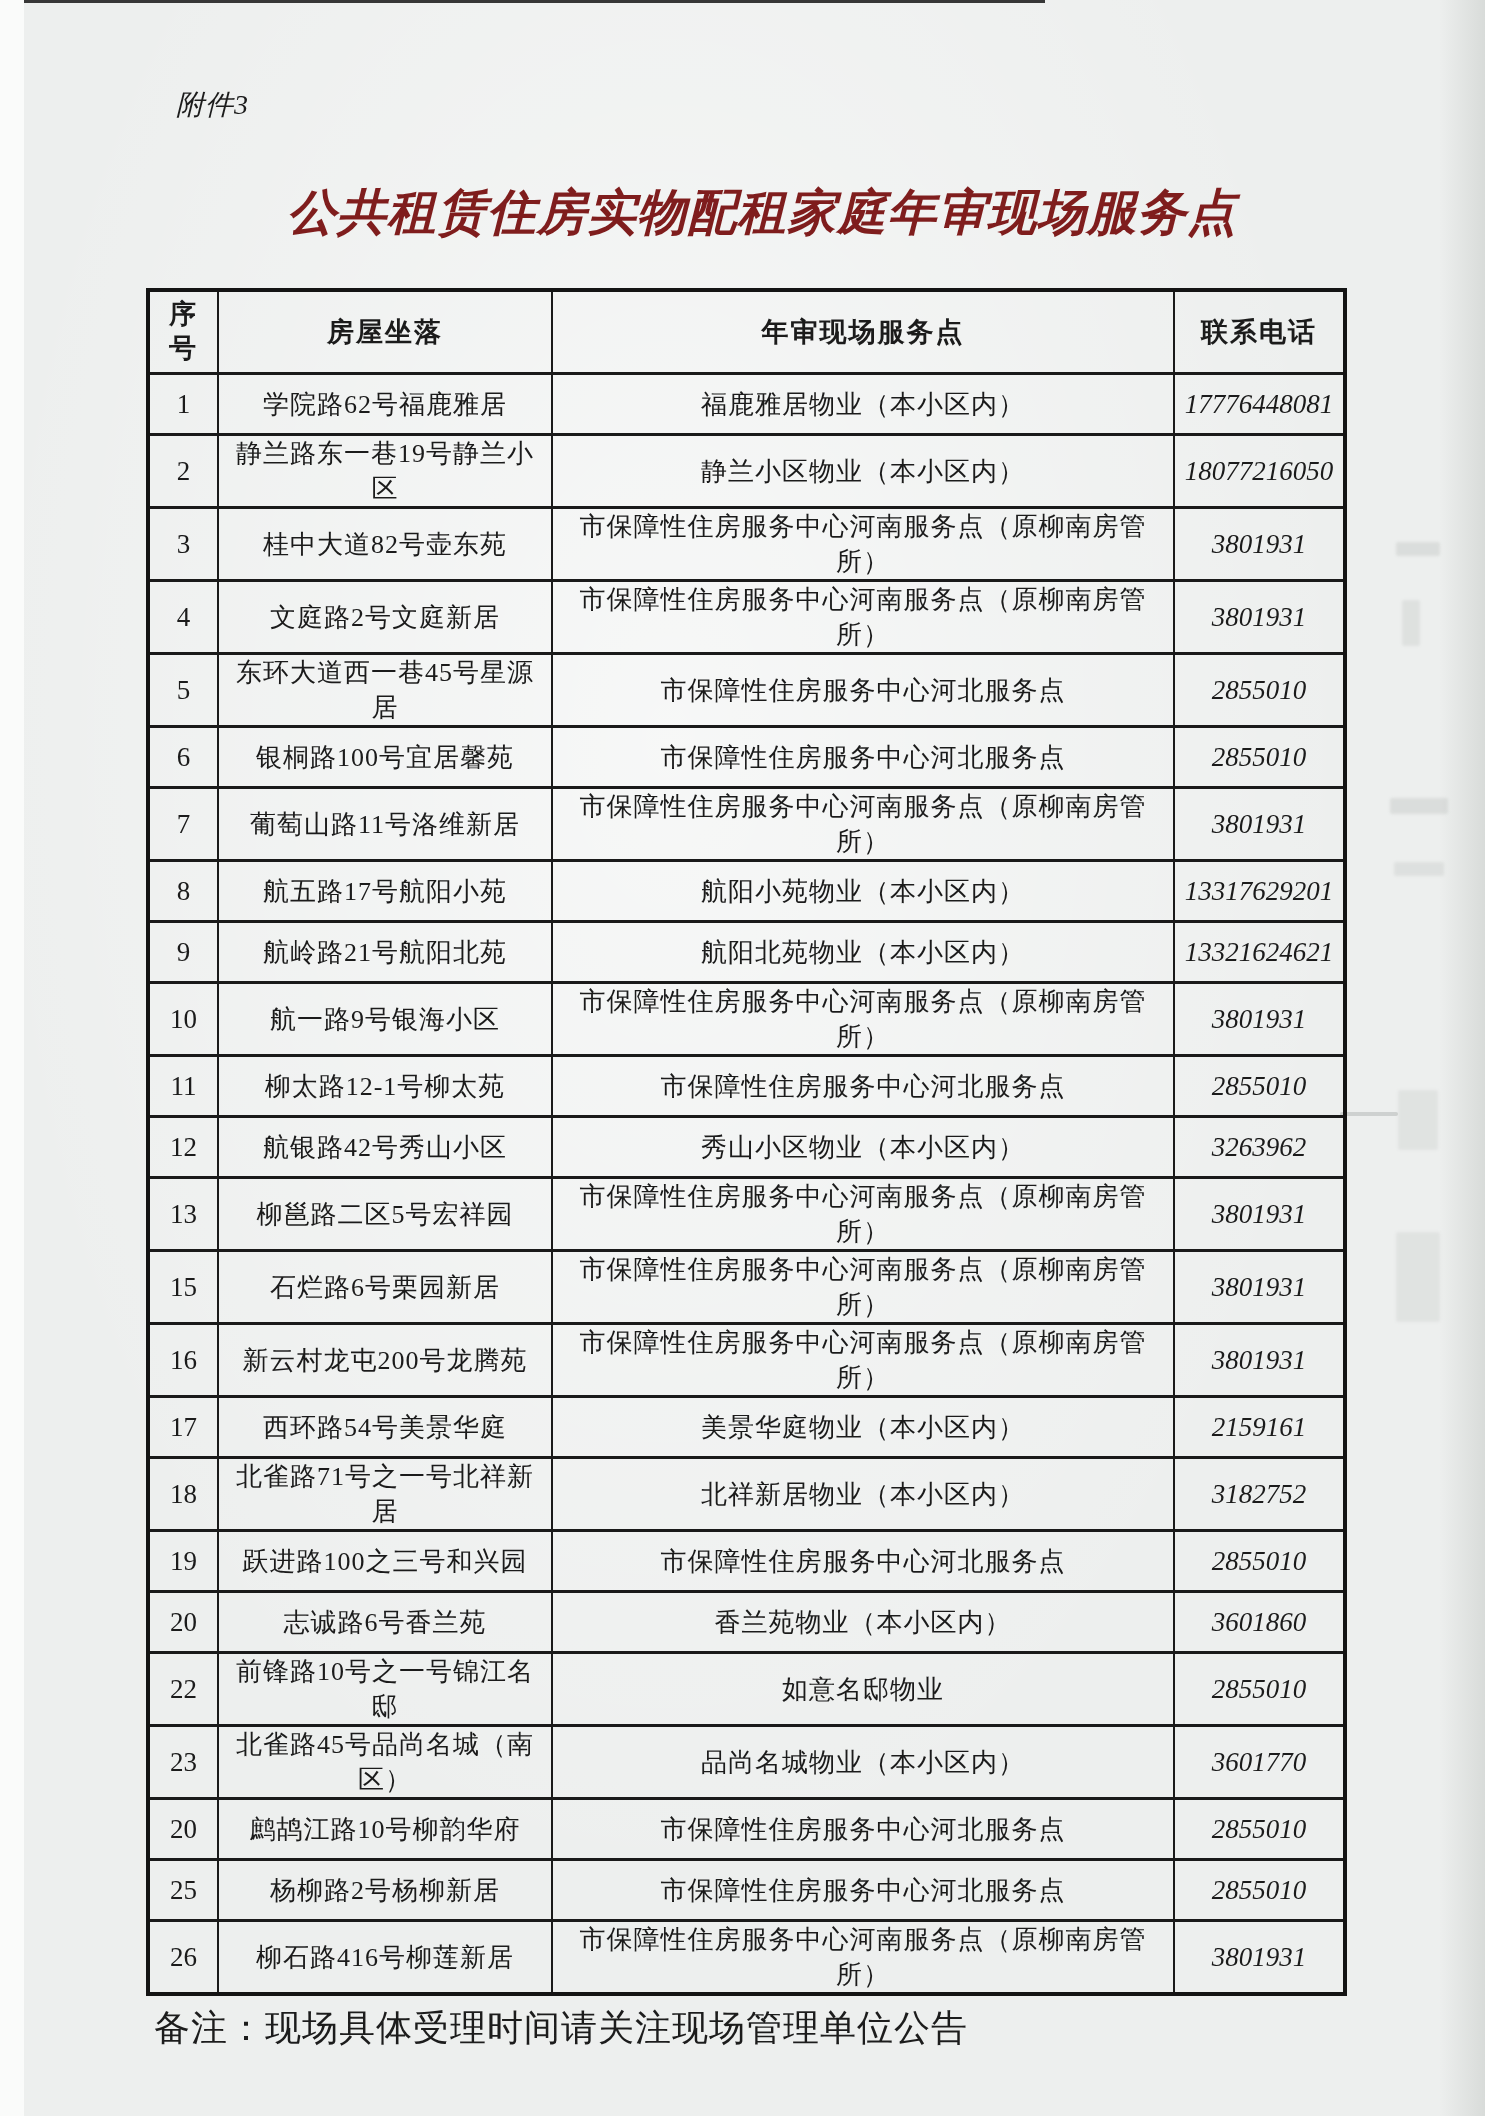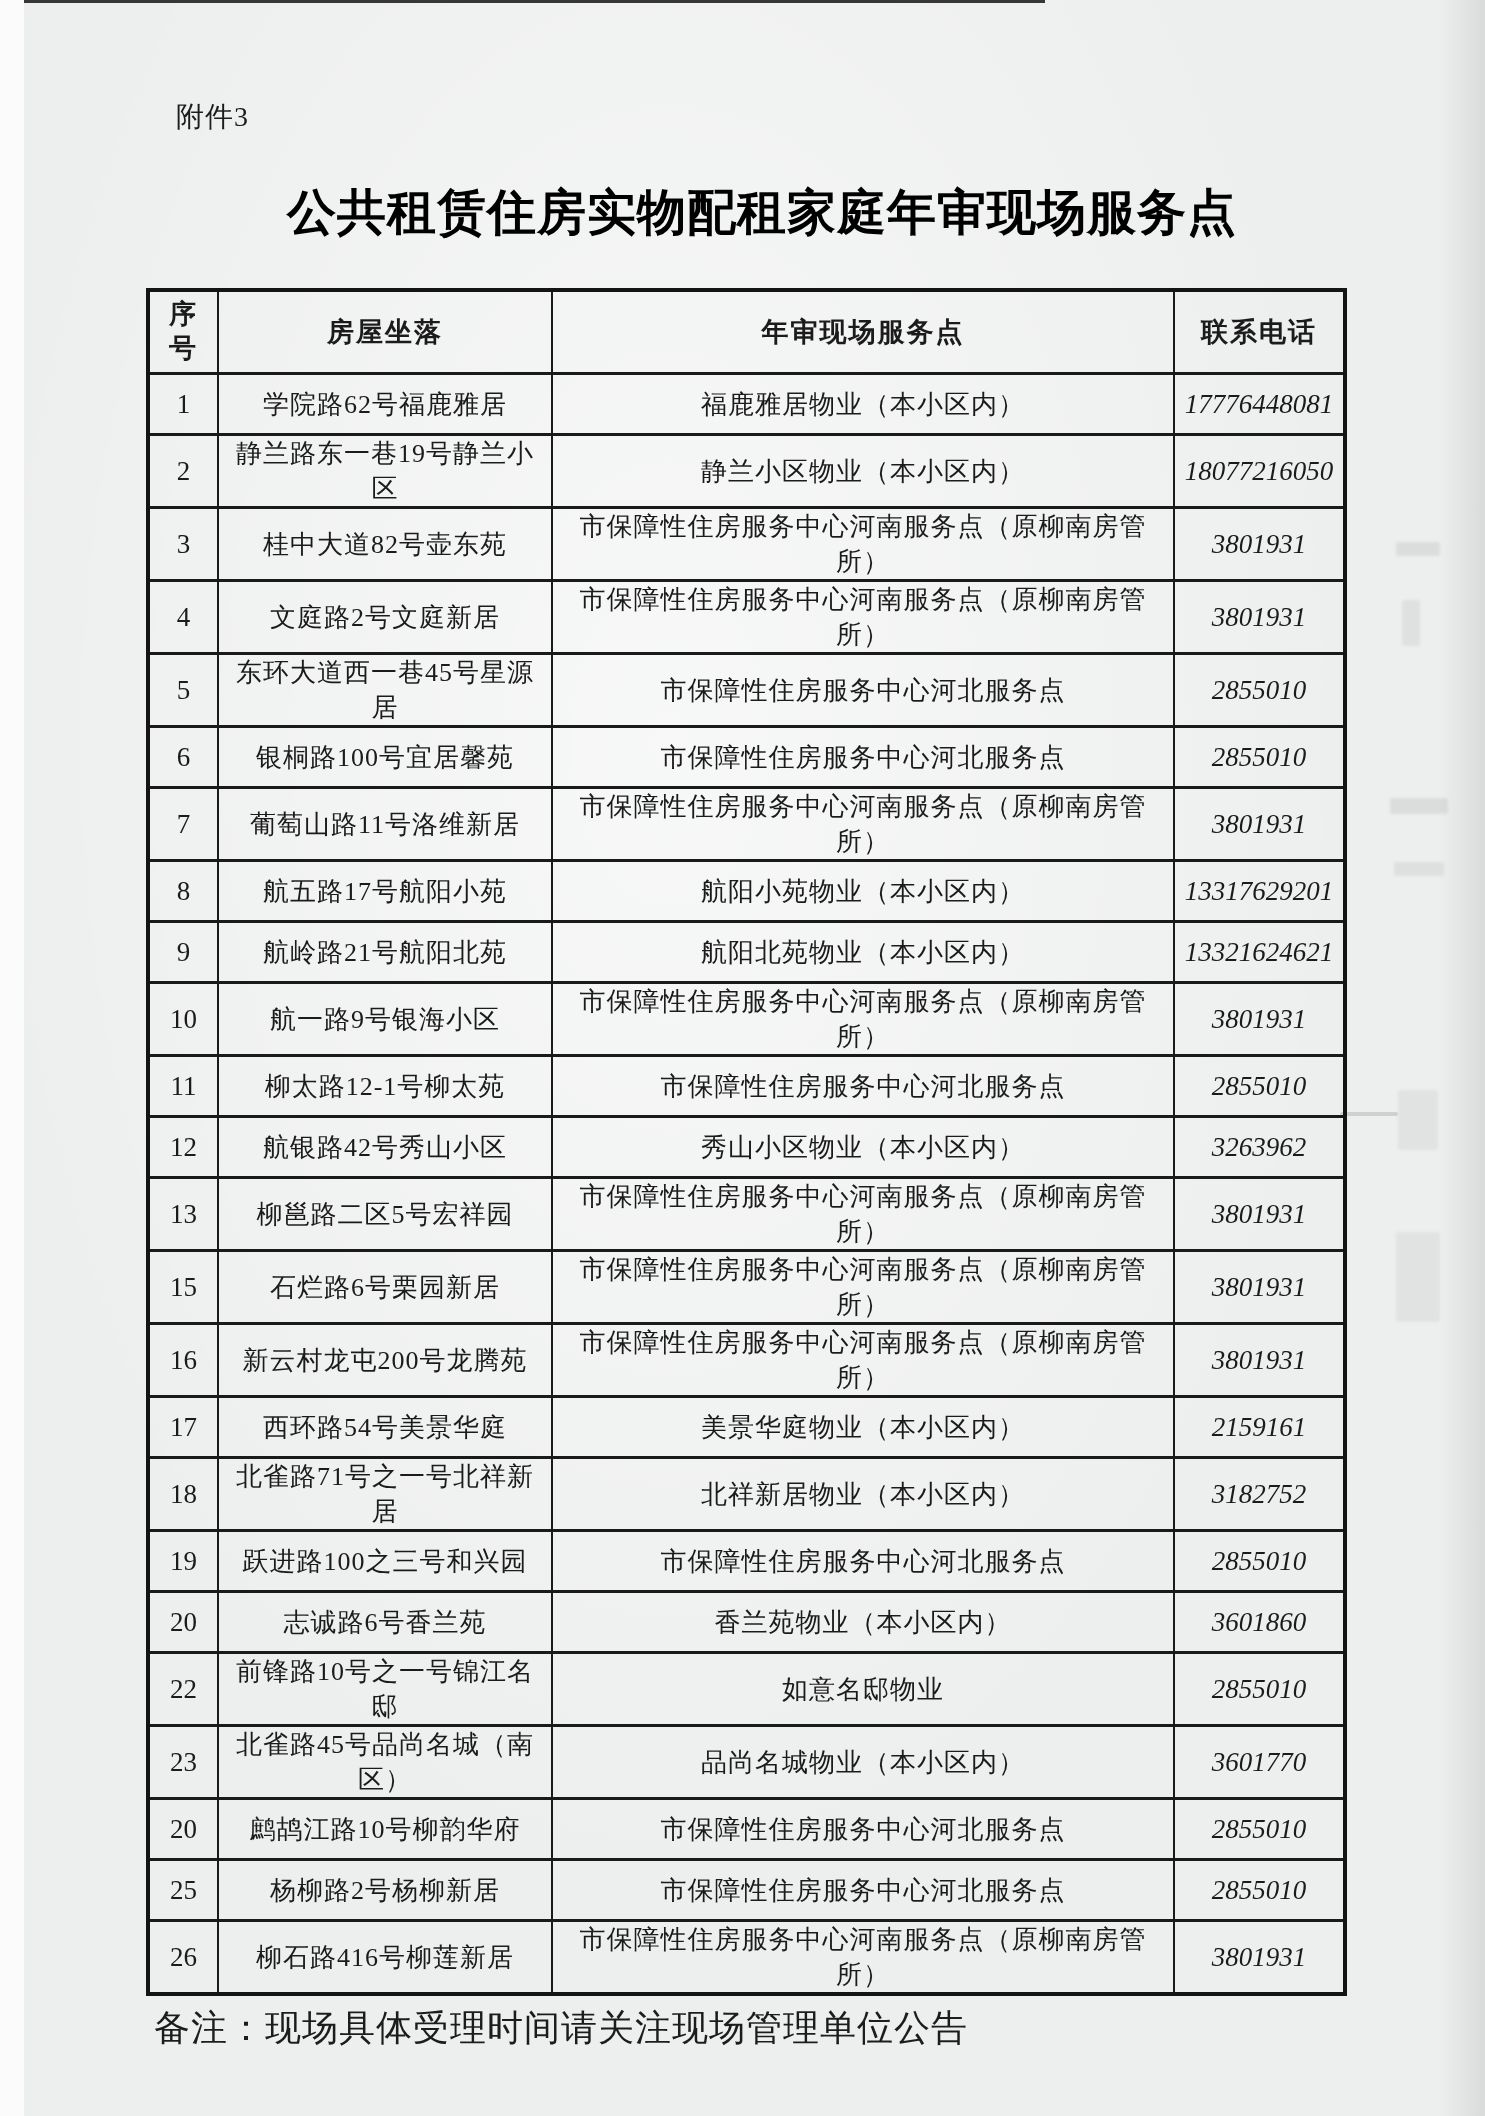--- a/index.html
+++ b/index.html
@@ -26,28 +26,28 @@
   .ghost{position:absolute;background:#8a8f8c;opacity:.18;filter:blur(1.5px);border-radius:2px;}
   .g1{left:1396px;top:542px;width:44px;height:14px;}
   .g2{left:1402px;top:600px;width:18px;height:46px;opacity:.14;}
   .g3{left:1390px;top:798px;width:58px;height:16px;}
   .g4{left:1394px;top:862px;width:50px;height:14px;opacity:.15;}
   .g5{left:1398px;top:1090px;width:40px;height:60px;opacity:.12;}
   .g6{left:1396px;top:1232px;width:44px;height:90px;opacity:.12;}
   .g7{left:1340px;top:1112px;width:58px;height:4px;opacity:.3;filter:blur(.5px);}
 
   .attachment-label{
-    position:absolute;left:176px;top:98px;
-    font-size:28px;letter-spacing:1px;
+    position:absolute;left:176px;top:86px;
+    font-size:28px;letter-spacing:1px;font-style:italic;
   }
   .doc-title{
     position:absolute;left:287px;top:180px;width:980px;
     font-family:"Liberation Sans","DejaVu Sans",sans-serif;
     font-weight:700;font-size:49px;letter-spacing:1px;
-    white-space:nowrap;color:#000000;
+    white-space:nowrap;color:#7f1d1d;font-style:italic;
   }
   table.services{
     position:absolute;left:146px;top:288px;width:1197px;
     border-collapse:collapse;table-layout:fixed;
     background:transparent;
   }
   table.services, table.services td, table.services th{
     border:2px solid var(--line);
   }
   table.services{border:4px solid #141414;}

